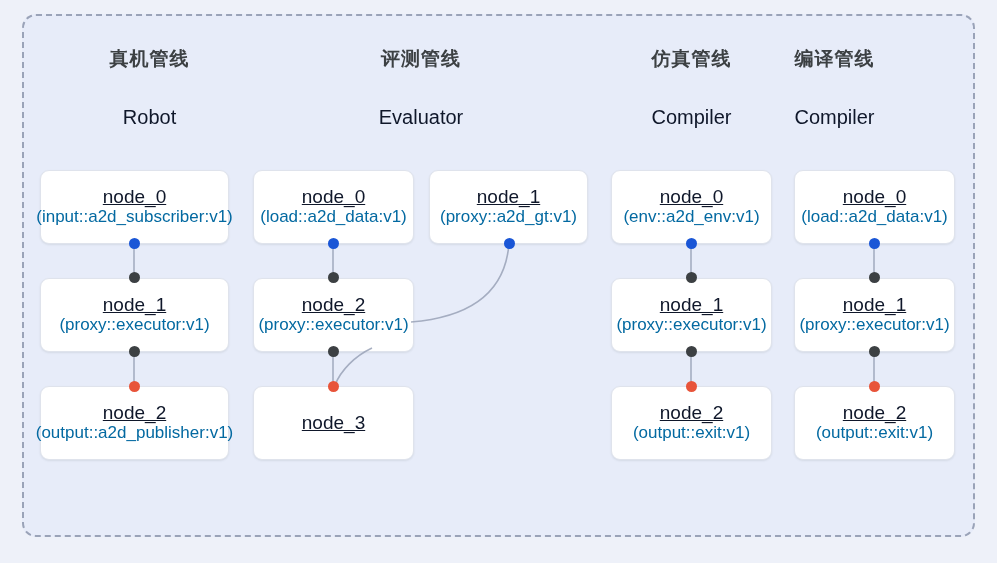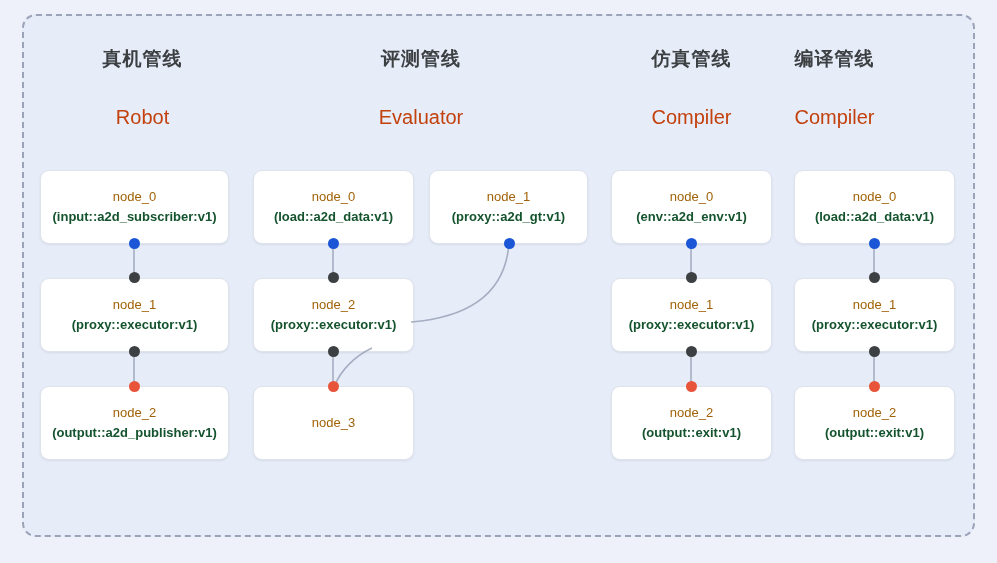--- a/index.html
+++ b/index.html
@@ -43,49 +43,49 @@
   .col-title {
     font-size: 19px;
     font-weight: bold;
     color: #3c4043;
     text-align: center;
     letter-spacing: 1px;
     white-space: nowrap;
   }
   .col-subtitle {
     font-size: 20px;
-    color: #c2410c;
+    color: #0f172a;
     text-align: center;
     margin-top: 34px;
     white-space: nowrap;
   }
   .node-card {
     position: absolute;
     box-sizing: border-box;
     background: #ffffff;
     border: 1px solid #dfe3ec;
     border-radius: 9px;
     box-shadow: 0 1px 2px rgba(60,64,67,0.10);
     display: flex;
     flex-direction: column;
     align-items: center;
     justify-content: center;
   }
   .node-name {
-    font-size: 13px;
-    color: #a16207;
+    font-size: 19px;
+    color: #0f172a;
     line-height: 20px;
     white-space: nowrap;
+    text-decoration: underline;
   }
   .node-type {
-    font-size: 13px;
-    color: #14532d;
+    font-size: 17px;
+    color: #0369a1;
     line-height: 20px;
     white-space: nowrap;
-    font-weight: bold;
   }
   .port {
     position: absolute;
     width: 11px;
     height: 11px;
     border-radius: 50%;
     z-index: 5;
   }
   .port-out   { background: #1a56d6; }
   .port-in    { background: #3c4043; }
@@ -121,21 +121,21 @@
       <line x1="691" y1="243" x2="691" y2="278"></line>
       <line x1="691" y1="351" x2="691" y2="386"></line>
 
       <line x1="874" y1="243" x2="874" y2="278"></line>
       <line x1="874" y1="351" x2="874" y2="386"></line>
     </g>
   </svg>
 
   <div id="columns">
 
-    <div class="column" style="left:48px; width:189px;">
+    <div class="column" style="left:55px; width:189px;">
       <div class="col-title">真机管线</div>
       <div class="col-subtitle">Robot</div>
     </div>
 
     <div class="node-card" style="left:40px; top:170px; width:189px; height:74px;">
       <div class="node-name">node_0</div>
       <div class="node-type">(input::a2d_subscriber:v1)</div>
     </div>
     <div class="port port-out" style="left:129px; top:238px;"></div>
 

